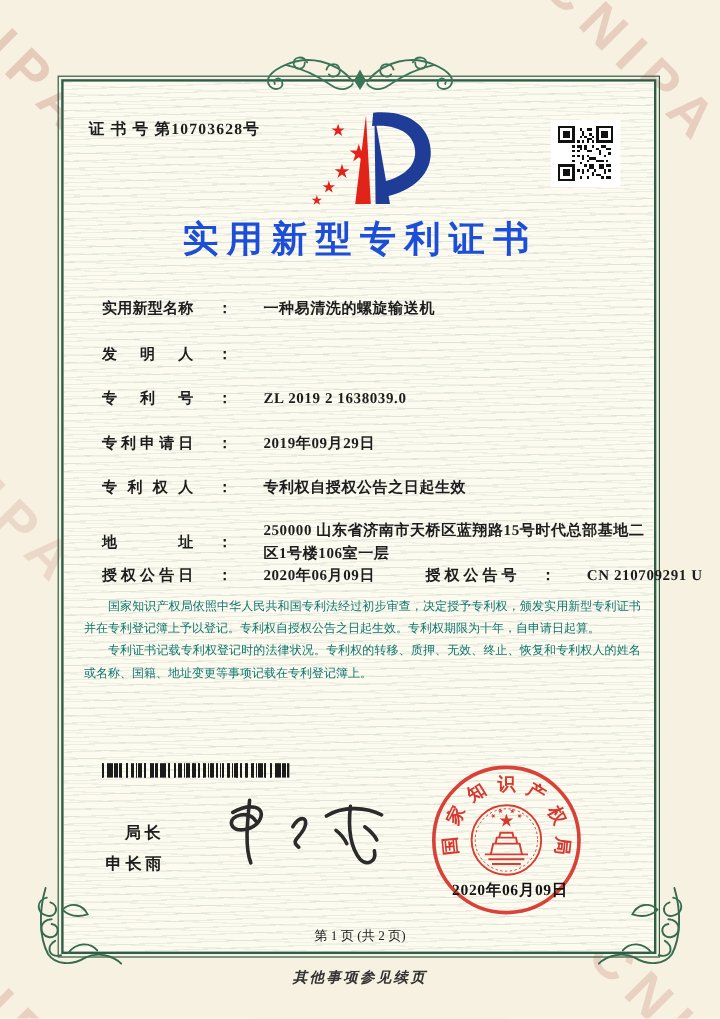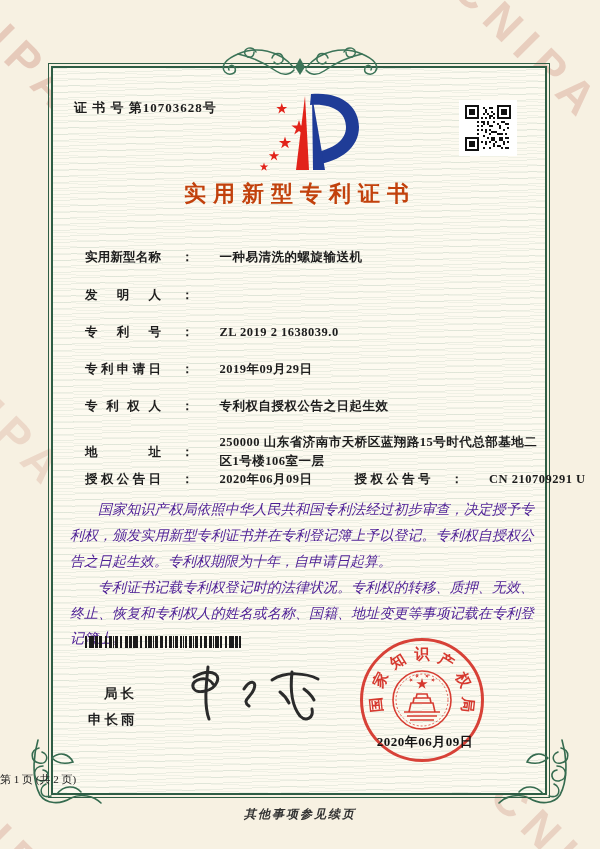--- a/index.html
+++ b/index.html
@@ -36,38 +36,38 @@
     position:absolute;left:74px;top:99px;
     font-size:13px;font-weight:bold;letter-spacing:1px;text-align:right;
   }
   .logo{position:absolute;left:252px;top:90px;}
   .qr{
     position:absolute;left:459px;top:100px;width:58px;height:56px;
     background:#ffffff;display:flex;align-items:center;justify-content:center;
   }
   .title{
     position:absolute;left:0;top:179px;width:100%;
-    text-align:center;font-size:22px;font-weight:bold;letter-spacing:7px;
-    color:#c2410c;
+    text-align:center;font-size:30px;font-weight:bold;letter-spacing:7px;
+    color:#1d4ed8;
   }
   
   .fields{position:absolute;left:85px;top:249px;width:452px;font-size:12.5px;}
   .frow{position:absolute;left:0;display:flex;align-items:center;white-space:nowrap;gap:20px;}
   .flabel{
     display:inline-block;width:76px;font-weight:bold;
     text-align:justify;text-align-last:justify;
   }
   .fcolon{font-weight:bold;margin-right:6px;}
   .fvalue{font-weight:600;letter-spacing:0.5px;}
   .fvalue.wrap{white-space:normal;width:362px;line-height:1.55;}
   
   .body-text{
     position:absolute;left:70px;top:497px;width:464px;
-    font-size:14px;line-height:1.85;font-style:italic;
-    text-align:justify;color:#4c1d95;
+    font-size:10px;line-height:1.85;
+    text-align:justify;color:#0f766e;
   }
   .body-text p{margin:0;text-indent:2em;}
   
   .barcode{
     position:absolute;left:85px;top:636px;width:156px;height:12px;
     background:
       repeating-linear-gradient(90deg,#1b1b1b 0 2px,transparent 2px 5px),
       repeating-linear-gradient(90deg,#1b1b1b 0 1px,transparent 1px 7px),
       repeating-linear-gradient(90deg,#1b1b1b 0 1px,transparent 1px 4px);
   }
@@ -86,21 +86,21 @@
     text-align:center;font-weight:bold;font-size:15px;line-height:20px;
     color:rgba(211,40,30,0.92);transform-origin:center;
   }
   .seal-emblem{position:absolute;left:50%;top:50%;transform:translate(-50%,-50%);}
   .seal-date{
     position:absolute;left:360px;top:733px;width:130px;text-align:center;
     font-size:13px;font-weight:bold;letter-spacing:0.5px;color:#141414;z-index:3;
   }
   
   .page-info{
-    position:absolute;left:0;top:772px;width:100%;
+    position:absolute;left:0;top:772px;width:100%;text-align:center;
     font-size:11px;color:#222;
   }
   .continuation{
     position:absolute;left:0;top:806px;width:100%;text-align:center;
     font-size:12px;font-style:italic;font-weight:600;color:#333;letter-spacing:2px;
   }
 </style>
 </head>
 <body>
 

